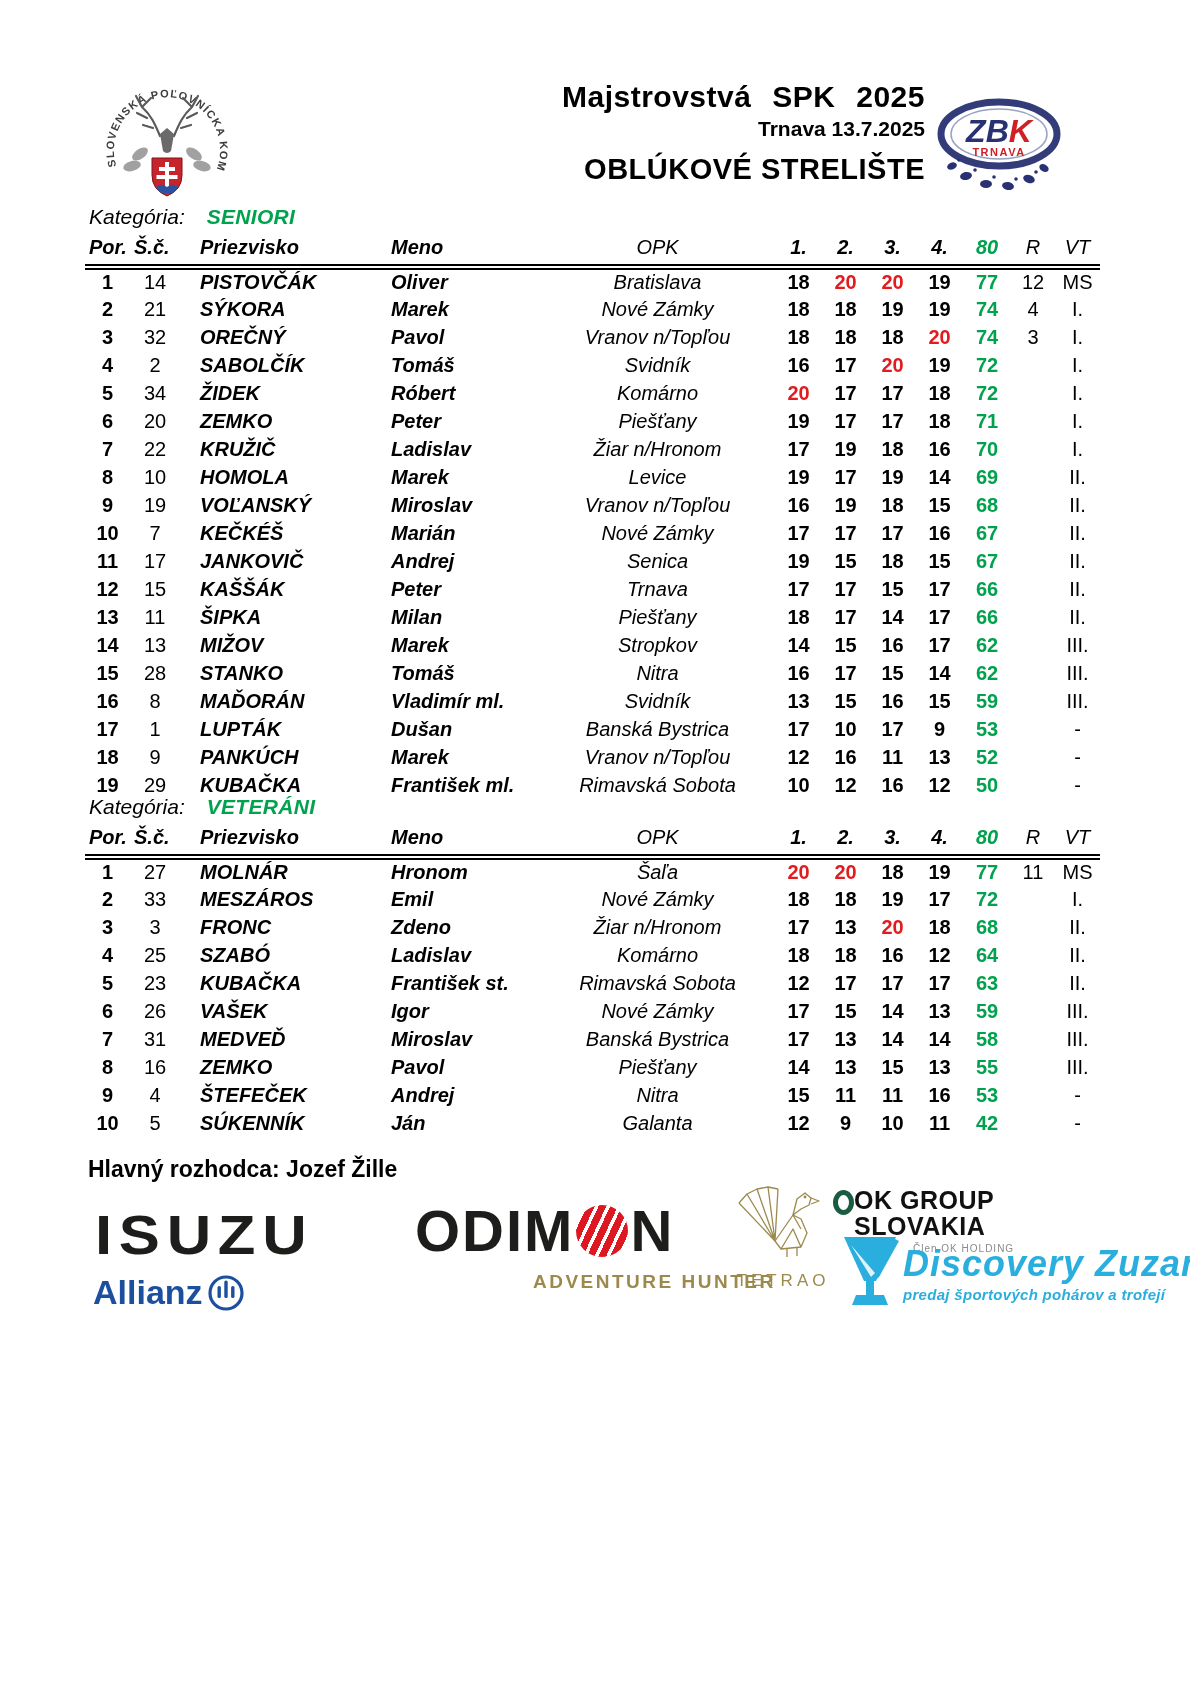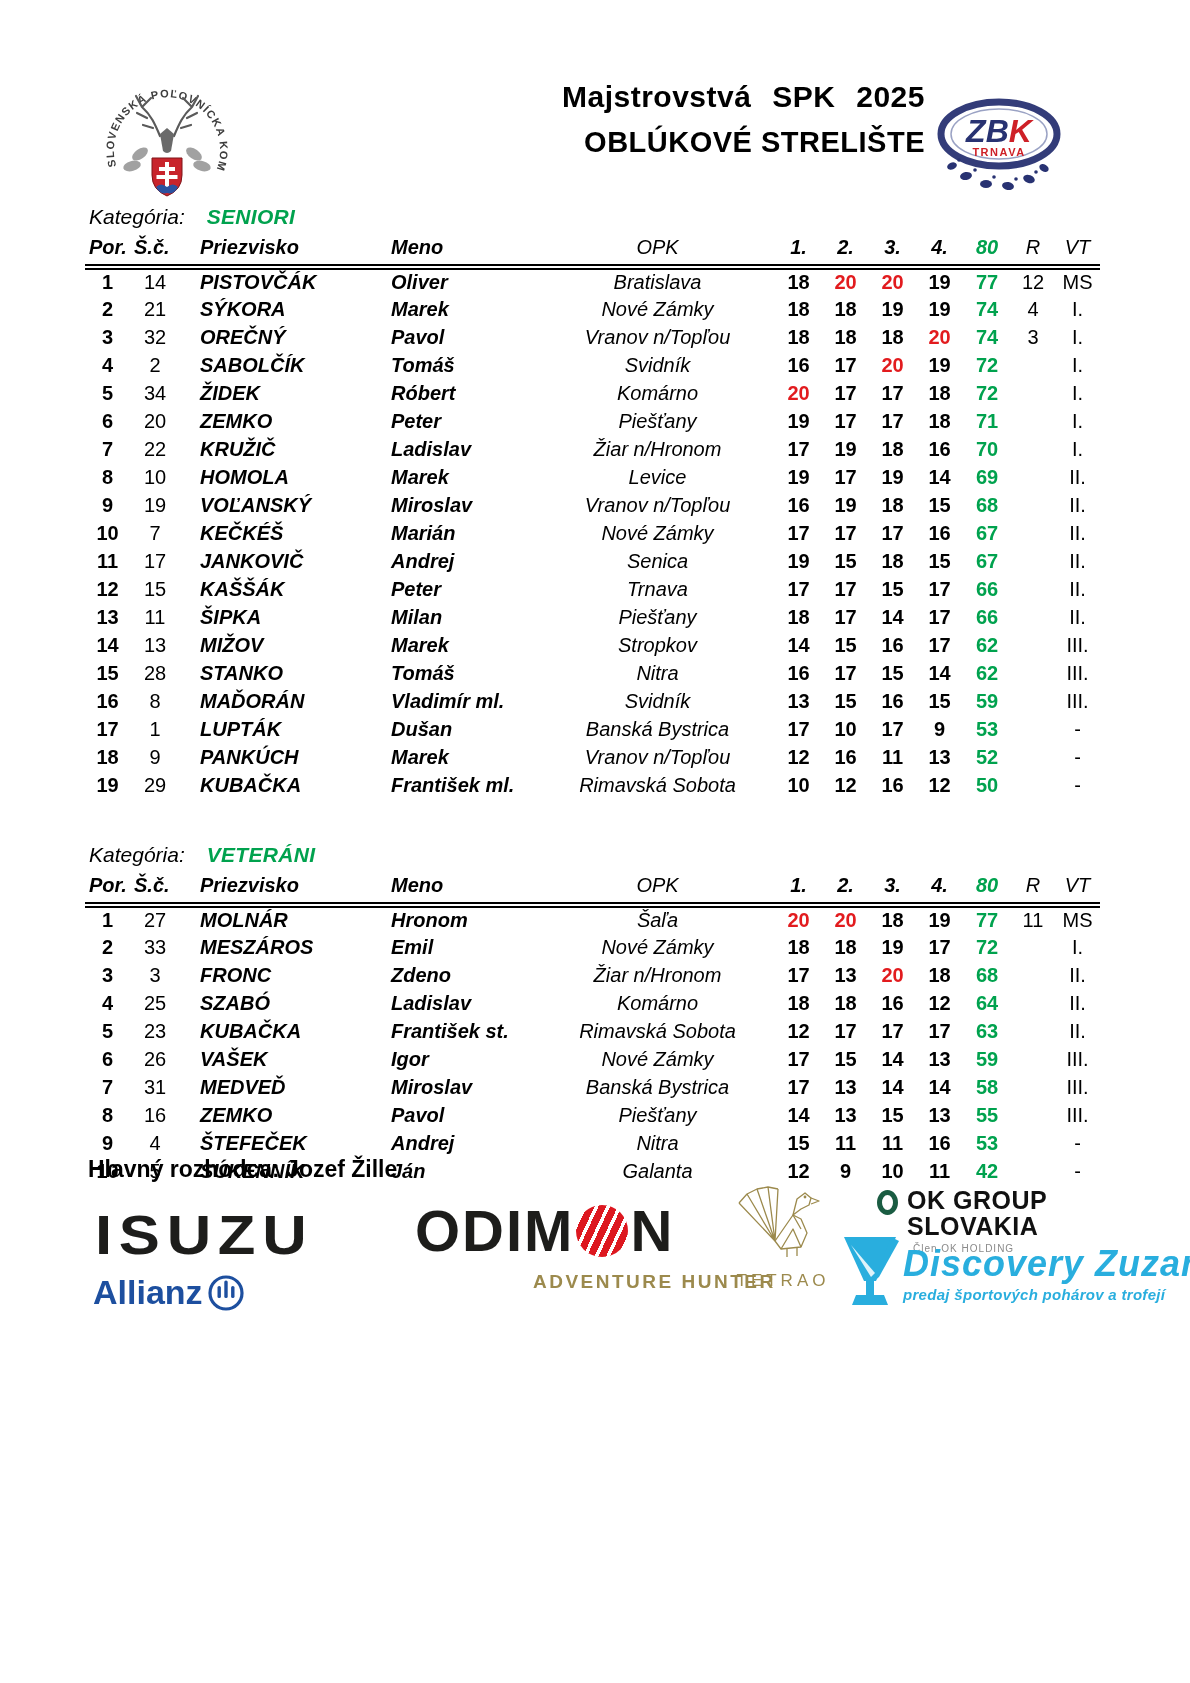--- a/index.html
+++ b/index.html
@@ -22,21 +22,21 @@
   
   .spk-logo{position:absolute;left:98px;top:70px;width:138px;height:140px;}
   .title-block{position:absolute;left:195px;top:80px;width:730px;text-align:right;}
   .title-main{font-size:30px;font-weight:bold;word-spacing:12px;letter-spacing:.5px;}
   .title-sub{font-size:21px;font-weight:bold;margin-top:3px;}
   .title-sub2{font-size:29px;font-weight:bold;margin-top:12px;letter-spacing:.5px;}
   .zbk-logo{position:absolute;left:930px;top:92px;width:138px;height:118px;}
   
   .section{position:absolute;left:85px;width:1015px;}
   .section.seniori{top:205px;}
-  .section.veterani{top:795px;margin-top:48px;}
+  .section.veterani{top:795px;}
   .cat-line{font-size:21px;font-style:italic;padding-left:4px;}
   .cat-name{color:var(--green);font-weight:bold;margin-left:22px;letter-spacing:.3px;}
   table{width:1015px;border-collapse:collapse;table-layout:fixed;margin-top:5px;}
   th{font-style:italic;font-weight:bold;font-size:20px;border-bottom:6px double #000;
      padding:2px 0 5px 0;white-space:nowrap;}
   td{font-size:20px;height:28px;white-space:nowrap;overflow:hidden;}
   .c0{font-weight:bold;text-align:center;}
   .c1{text-align:center;font-weight:normal;}
   .c2{font-weight:bold;font-style:italic;text-align:left;padding-left:20px;}
   .c3{font-weight:bold;font-style:italic;text-align:left;padding-left:16px;}
@@ -60,21 +60,21 @@
   .odimon .o-ball{display:inline-block;width:52px;height:52px;border-radius:50%;
     background:repeating-linear-gradient(115deg,#dd1820 0 7px,#ffffff 7px 10.5px);
     vertical-align:-6px;margin:0 2px;}
   .adventure{left:448px;top:86px;font-size:19px;font-weight:bold;letter-spacing:2.5px;color:var(--gold);}
   .allianz{left:8px;top:88px;font-size:34px;font-weight:bold;color:var(--allianz);display:flex;align-items:center;gap:4px;}
   .sellier{left:214px;top:82px;font-size:37px;font-weight:bold;font-style:italic;
            font-family:"DejaVu Serif",serif;color:var(--ink);letter-spacing:-1px;}
   .sellier .smark{font-size:30px;font-style:normal;vertical-align:-2px;margin-left:6px;}
   .tetrao{left:648px;top:0px;width:100px;text-align:center;}
   .tetrao-text{font-size:17px;letter-spacing:4px;color:var(--gold);margin-top:2px;}
-  .okgroup{left:792px;top:2px;display:flex;align-items:flex-start;gap:9px;}
+  .okgroup{left:748px;top:2px;display:flex;align-items:flex-start;}
   .ok-ring{width:21px;height:25px;border:5px solid var(--okgreen);border-radius:50%;margin-top:3px;}
   .ok-text{font-size:25px;font-weight:900;line-height:26px;color:#111;letter-spacing:.5px;}
   .ok-sub{left:828px;top:58px;font-size:10px;color:#8a8a8a;letter-spacing:1px;}
   .discovery-cup{left:756px;top:52px;}
   .discovery-text{left:818px;top:58px;color:var(--cyan);}
   .discovery-name{font-size:36px;font-weight:bold;font-style:italic;letter-spacing:1px;}
   .discovery-tag{font-size:15px;font-weight:bold;font-style:italic;margin-top:1px;letter-spacing:.3px;}
 </style>
 </head>
 <body>
@@ -105,20 +105,21 @@
       <path d="M54,88 h30 v17 q0,15 -15,21 q-15,-6 -15,-21 z" fill="#C8242C" stroke="#7e1418" stroke-width="1"></path>
       <rect x="67" y="92" width="4" height="25" fill="#fff"></rect>
       <rect x="61" y="97" width="16" height="4" fill="#fff"></rect>
       <rect x="58.5" y="105" width="21" height="4" fill="#fff"></rect>
       <path d="M58,117 q5,-5 11,0 q6,-5 11,0 q-4,8 -11,6 q-7,2 -11,-6 z" fill="#2B52A0"></path>
     </g>
   </svg>
 
   <div class="title-block">
     <div class="title-main">Majstrovstvá SPK 2025</div>
+    <div class="title-sub">Trnava 13.7.2025</div>
     <div class="title-sub2">OBLÚKOVÉ STRELIŠTE</div>
   </div>
 
   <svg class="zbk-logo" viewBox="0 0 138 118">
     <ellipse cx="69" cy="42" rx="58" ry="32" fill="none" stroke="#283272" stroke-width="7" opacity="0.95"></ellipse>
     <ellipse cx="69" cy="42" rx="48" ry="25" fill="none" stroke="#9aa2c4" stroke-width="1.5"></ellipse>
     <text x="69" y="50" text-anchor="middle" font-size="32" font-weight="900" font-style="italic">
       <tspan fill="#283272">ZB</tspan><tspan fill="#CE2027">K</tspan>
     </text>
     <text x="69" y="64" text-anchor="middle" font-size="11" font-weight="bold" fill="#CE2027" letter-spacing="1.5">TRNAVA</text>

